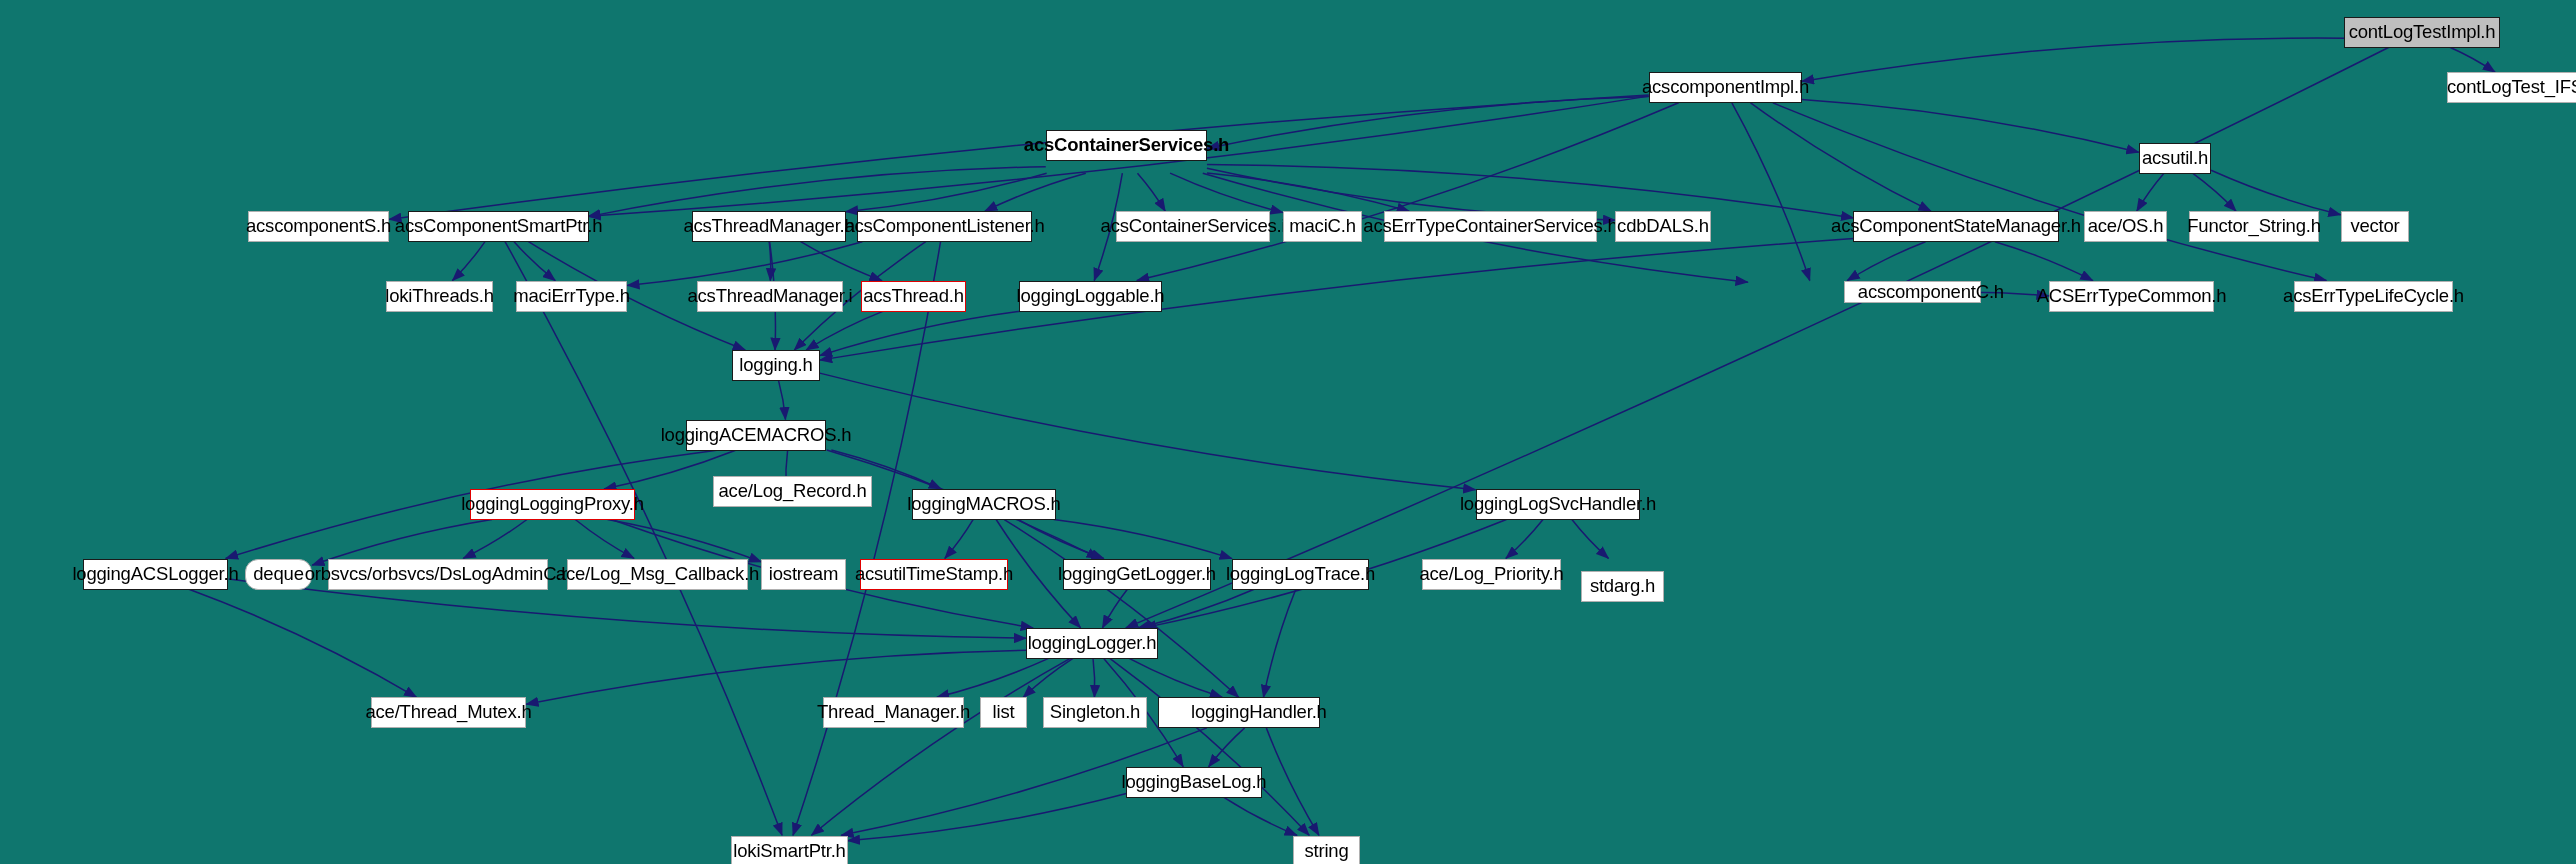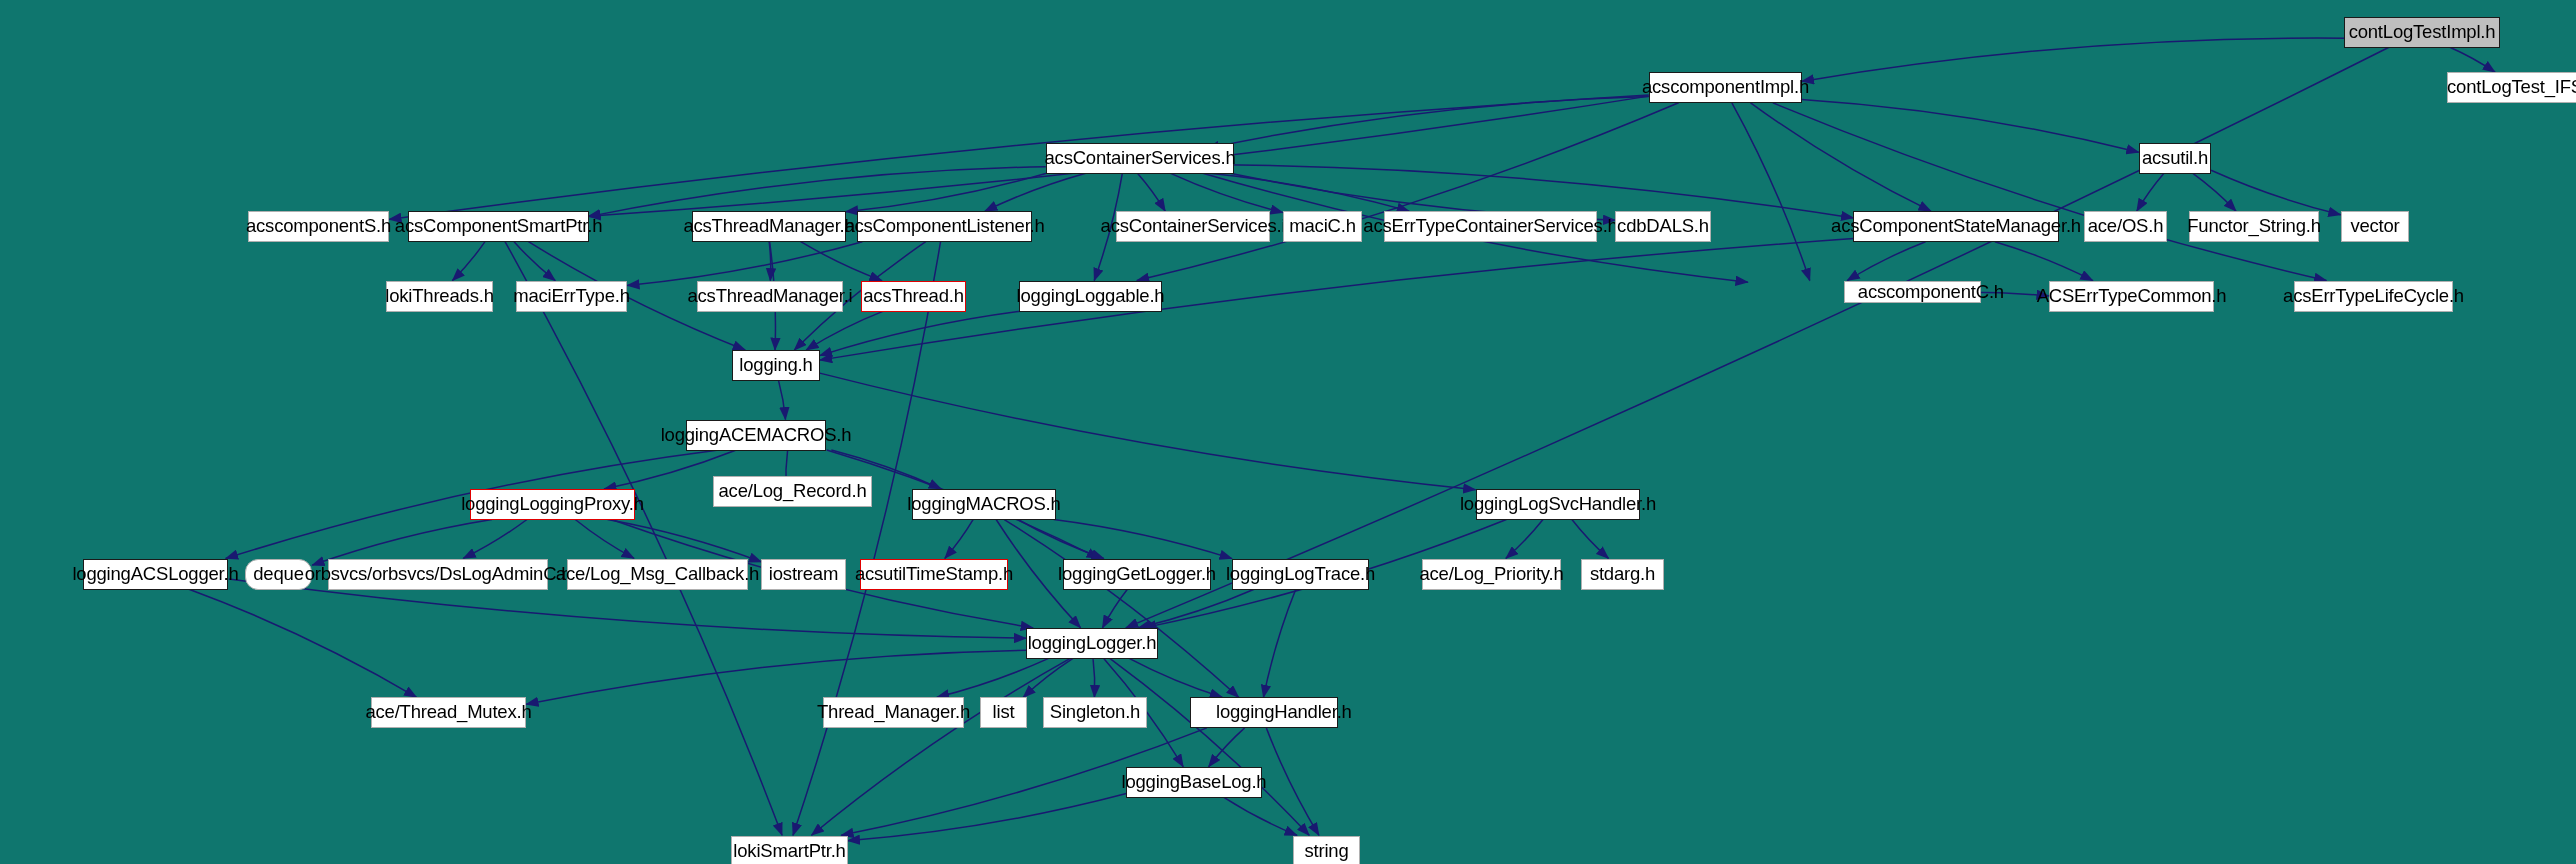--- a/index.html
+++ b/index.html
@@ -159,21 +159,21 @@
   <div id="node-layer">
       <div class="graph-node root" style="left: 2344px; top: 16.7px; width: 156px; height: 31px;">
         <span class="node-label">contLogTestImpl.h</span>
       </div>
       <div class="graph-node " style="left: 2447px; top: 72px; width: 151px; height: 31px;">
         <span class="node-label">contLogTest_IFS.h</span>
       </div>
       <div class="graph-node solid" style="left: 1649px; top: 72px; width: 153px; height: 31px;">
         <span class="node-label">acscomponentImpl.h</span>
       </div>
-      <div class="graph-node solid" style="left: 1046px; top: 143px; width: 188px; height: 31px;">
+      <div class="graph-node solid" style="left: 1046px; top: 130px; width: 161px; height: 31px; font-weight: bold;">
         <span class="node-label">acsContainerServices.h</span>
       </div>
       <div class="graph-node solid" style="left: 2139px; top: 143px; width: 72px; height: 31px;">
         <span class="node-label">acsutil.h</span>
       </div>
       <div class="graph-node " style="left: 248px; top: 211px; width: 141px; height: 31px;">
         <span class="node-label">acscomponentS.h</span>
       </div>
       <div class="graph-node solid" style="left: 408px; top: 211px; width: 181px; height: 31px;">
         <span class="node-label">acsComponentSmartPtr.h</span>
@@ -270,39 +270,39 @@
       </div>
       <div class="graph-node solid" style="left: 1063px; top: 559px; width: 148px; height: 31px;">
         <span class="node-label">loggingGetLogger.h</span>
       </div>
       <div class="graph-node solid" style="left: 1232px; top: 559px; width: 137px; height: 31px;">
         <span class="node-label">loggingLogTrace.h</span>
       </div>
       <div class="graph-node " style="left: 1422px; top: 559px; width: 139px; height: 31px;">
         <span class="node-label">ace/Log_Priority.h</span>
       </div>
-      <div class="graph-node " style="left: 1581px; top: 559px; width: 83px; height: 31px;">
+      <div class="graph-node " style="left: 1581px; top: 571px; width: 83px; height: 31px;">
         <span class="node-label">stdarg.h</span>
       </div>
       <div class="graph-node solid" style="left: 1026px; top: 628px; width: 132px; height: 31px;">
         <span class="node-label">loggingLogger.h</span>
       </div>
       <div class="graph-node " style="left: 371px; top: 697px; width: 155px; height: 31px;">
         <span class="node-label">ace/Thread_Mutex.h</span>
       </div>
       <div class="graph-node " style="left: 823px; top: 697px; width: 141px; height: 31px;">
         <span class="node-label">Thread_Manager.h</span>
       </div>
       <div class="graph-node " style="left: 980px; top: 697px; width: 47px; height: 31px;">
         <span class="node-label">list</span>
       </div>
       <div class="graph-node " style="left: 1043px; top: 697px; width: 104px; height: 31px;">
         <span class="node-label">Singleton.h</span>
       </div>
-      <div class="graph-node solid" style="left: 1190px; top: 697px; width: 148px; height: 31px; padding-left: 48px;">
+      <div class="graph-node solid" style="left: 1158px; top: 697px; width: 162px; height: 31px; padding-left: 48px;">
         <span class="node-label">loggingHandler.h</span>
       </div>
       <div class="graph-node solid" style="left: 1126px; top: 767px; width: 136px; height: 31px;">
         <span class="node-label">loggingBaseLog.h</span>
       </div>
       <div class="graph-node " style="left: 731px; top: 836px; width: 117px; height: 31px;">
         <span class="node-label">lokiSmartPtr.h</span>
       </div>
       <div class="graph-node " style="left: 1293px; top: 836px; width: 67px; height: 31px;">
         <span class="node-label">string</span>

